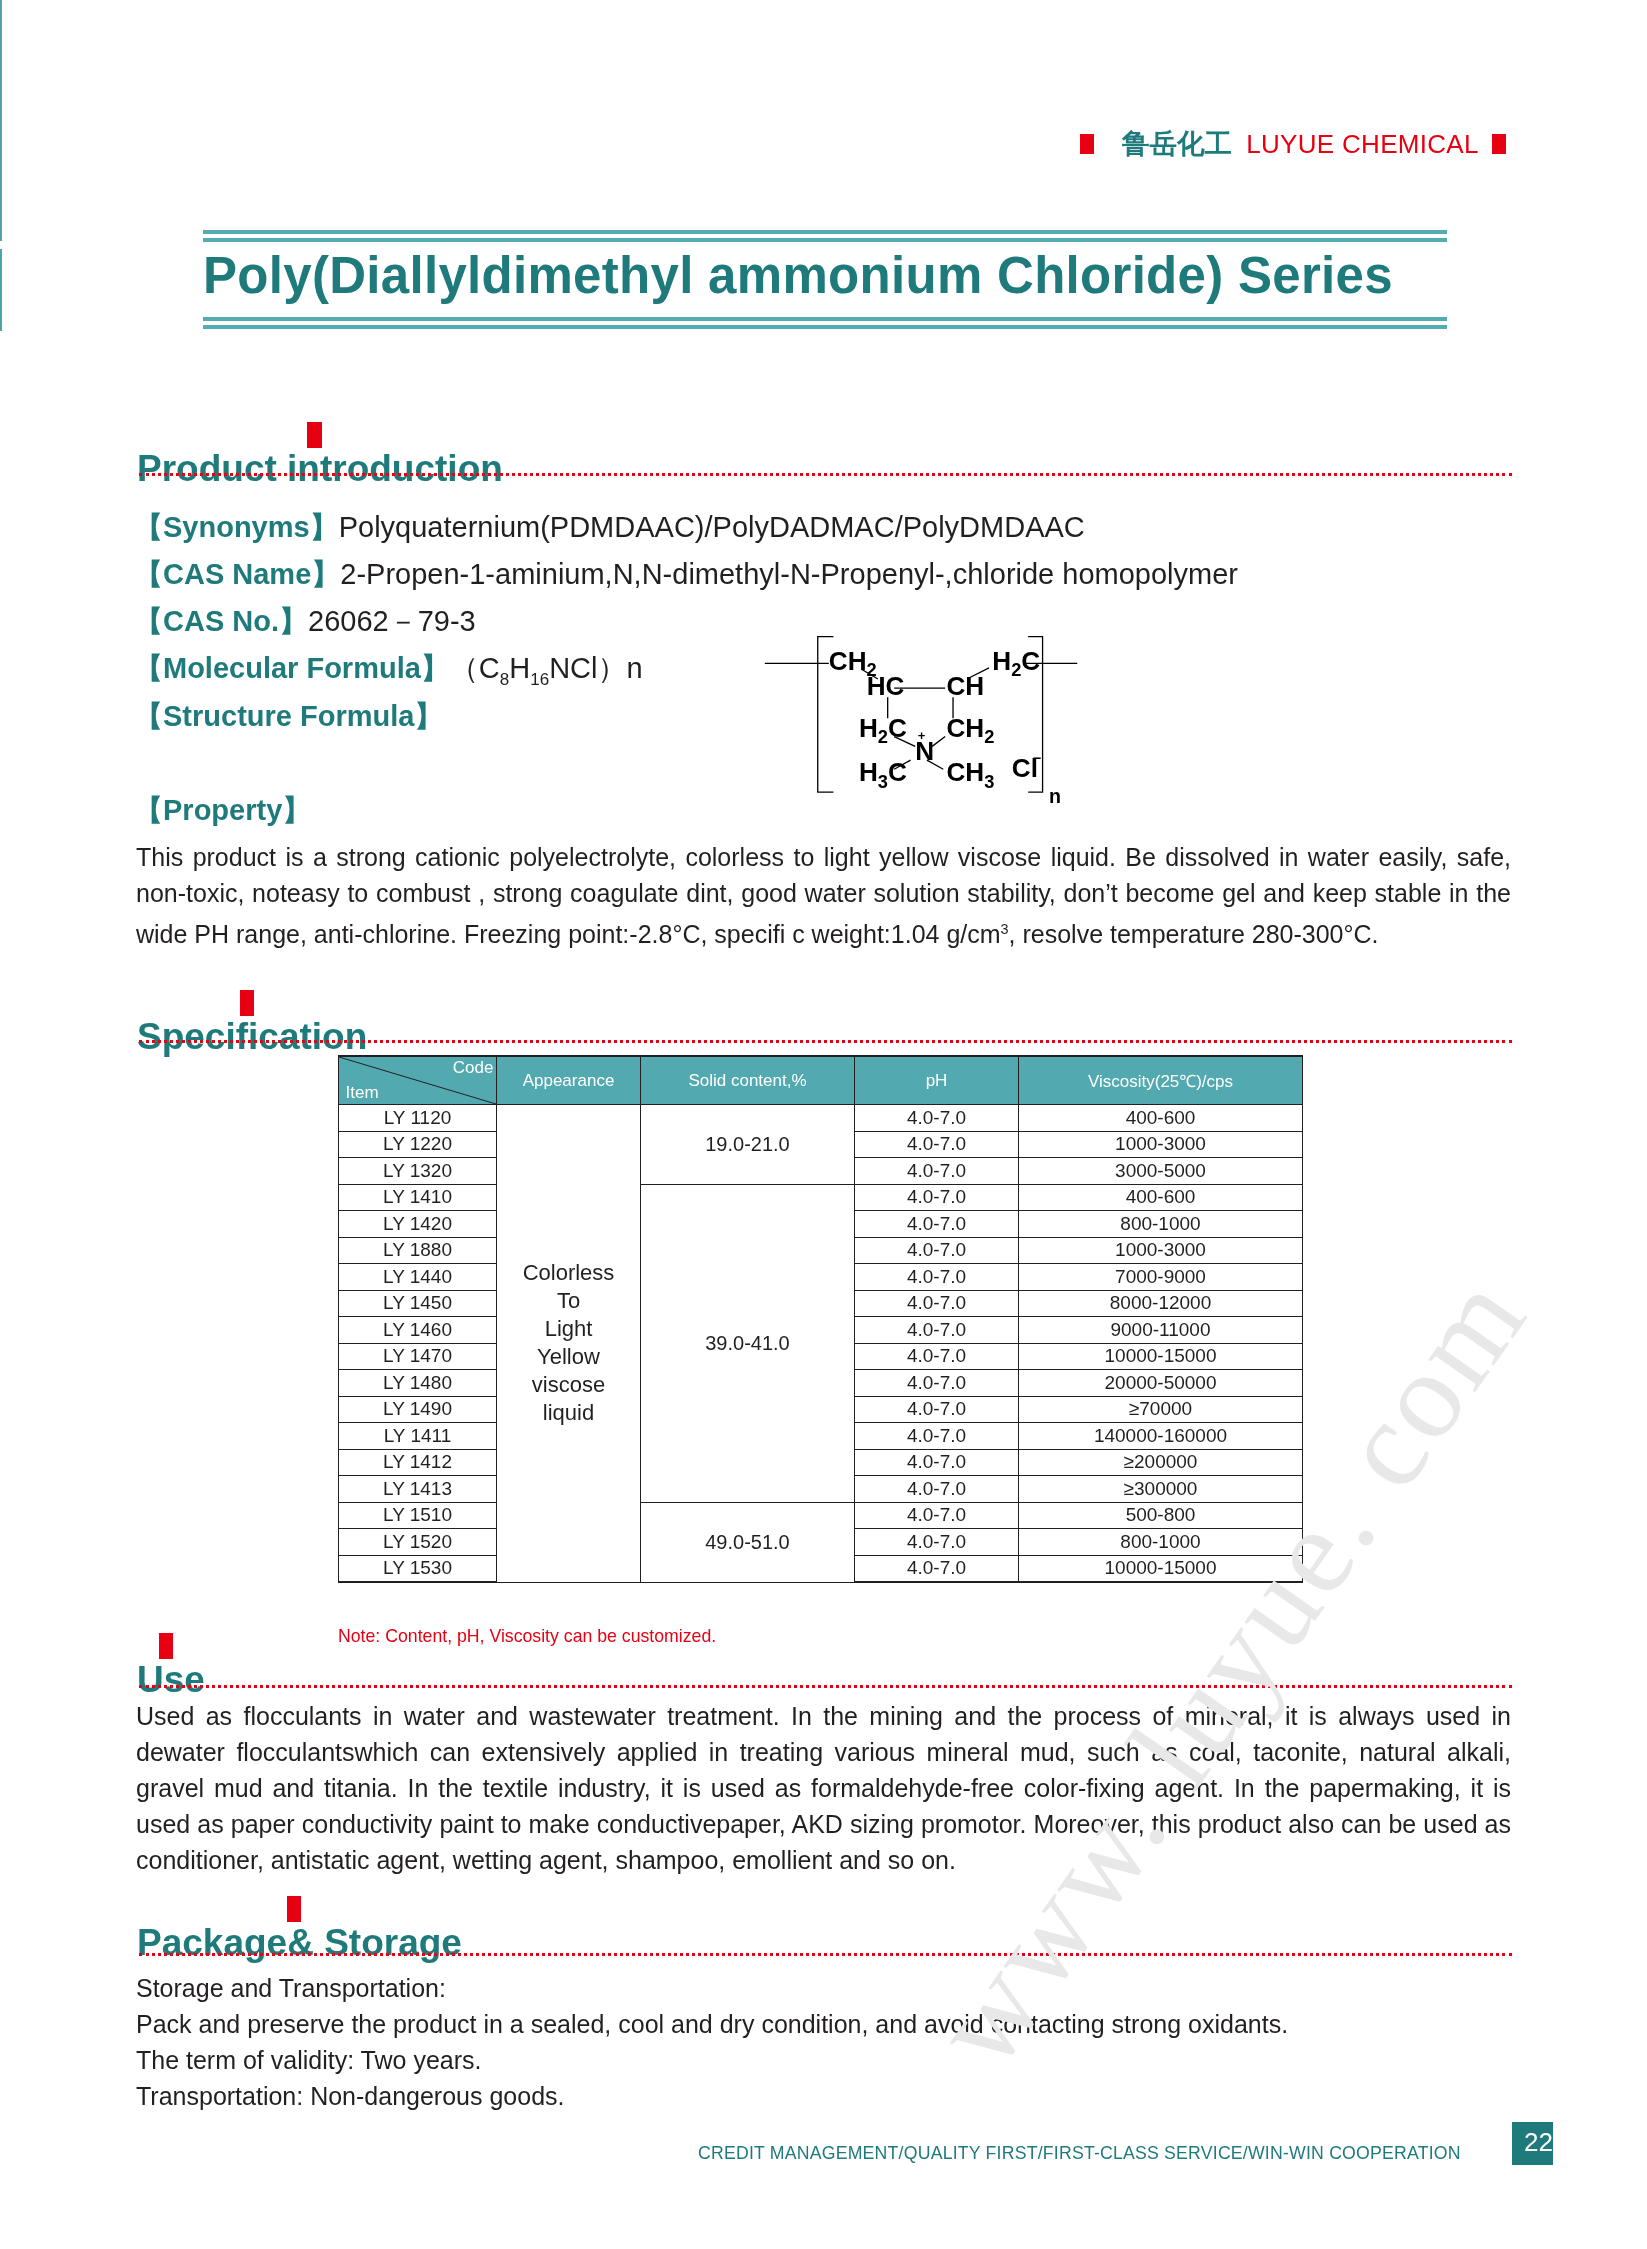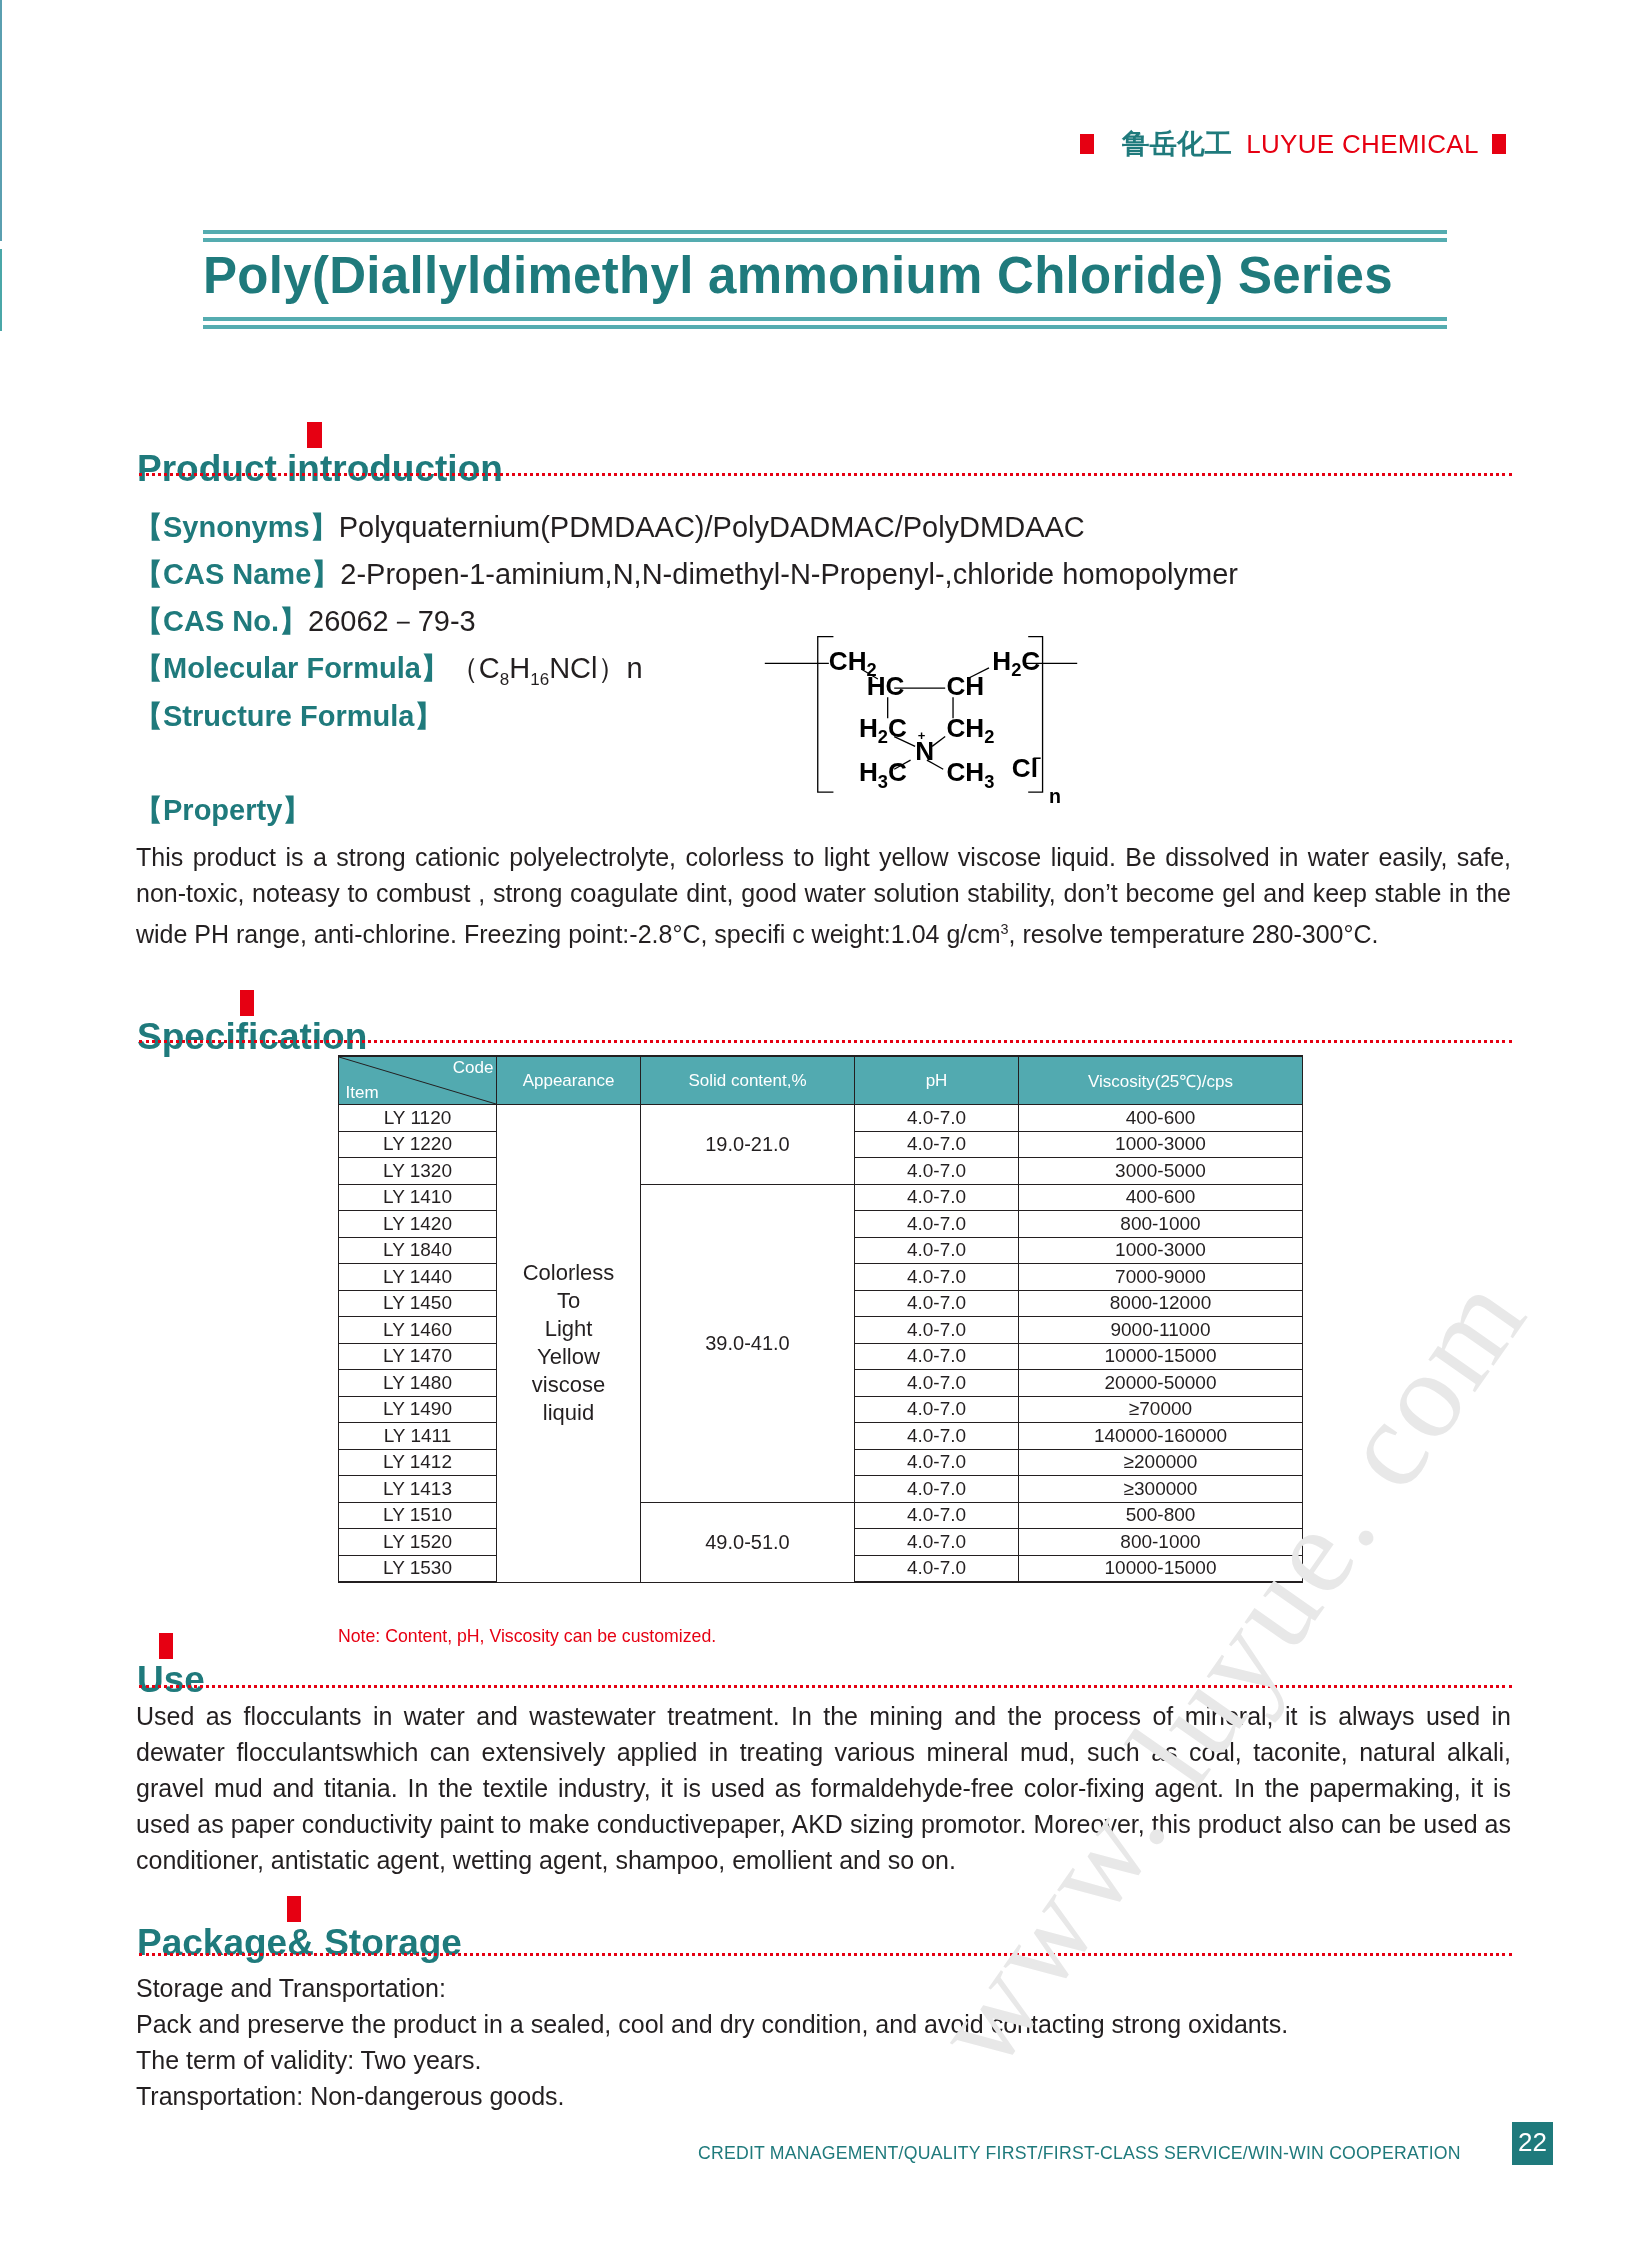--- a/index.html
+++ b/index.html
@@ -39,21 +39,21 @@
   table.spec .app { font-size:22px; line-height:28px; }
   table.spec .solid { font-size:20px; }
   th.diag { position:relative; width:157px; padding:0; }
   th.diag svg { position:absolute; left:0; top:0; width:100%; height:100%; }
   th.diag .code { position:absolute; right:2.6px; top:1.3px; }
   th.diag .item { position:absolute; left:6.5px; bottom:1.3px; }
 
   .note { left:338px; top:1626px; color:#e60012; font-size:17.7px; }
   .footer { left:698px; top:2143px; color:#1f7a7c; font-size:17.7px; letter-spacing:0.2px; }
   .pagebox { left:1512px; top:2122px; width:41px; height:43px; background:#1f7a7c; color:#fff;
-             font-size:26px; text-align:center; line-height:41px; }
+             font-size:26px; text-align:right; line-height:41px; }
   .watermark { left:1021px; top:1951px; font-family:"Liberation Serif", serif; font-size:124px;
                color:#e8e8e8; transform:rotate(-55deg); transform-origin:left bottom; white-space:nowrap;
                letter-spacing:3.9px; pointer-events:none; }
   .struct { left:763px; top:632px; }
   .struct text { font-family:"Liberation Sans", sans-serif; font-weight:bold; fill:#000; }
 </style>
 </head>
 <body>
 
 <div class="abs leftbar1"></div>
@@ -186,21 +186,21 @@
         <td rowspan="12" class="solid">39.0-41.0</td>
         <td>4.0-7.0</td>
         <td>400-600</td>
       </tr>
       <tr>
         <td>LY 1420</td>
         <td>4.0-7.0</td>
         <td>800-1000</td>
       </tr>
       <tr>
-        <td>LY 1840</td>
+        <td>LY 1880</td>
         <td>4.0-7.0</td>
         <td>1000-3000</td>
       </tr>
       <tr>
         <td>LY 1440</td>
         <td>4.0-7.0</td>
         <td>7000-9000</td>
       </tr>
       <tr>
         <td>LY 1450</td>

